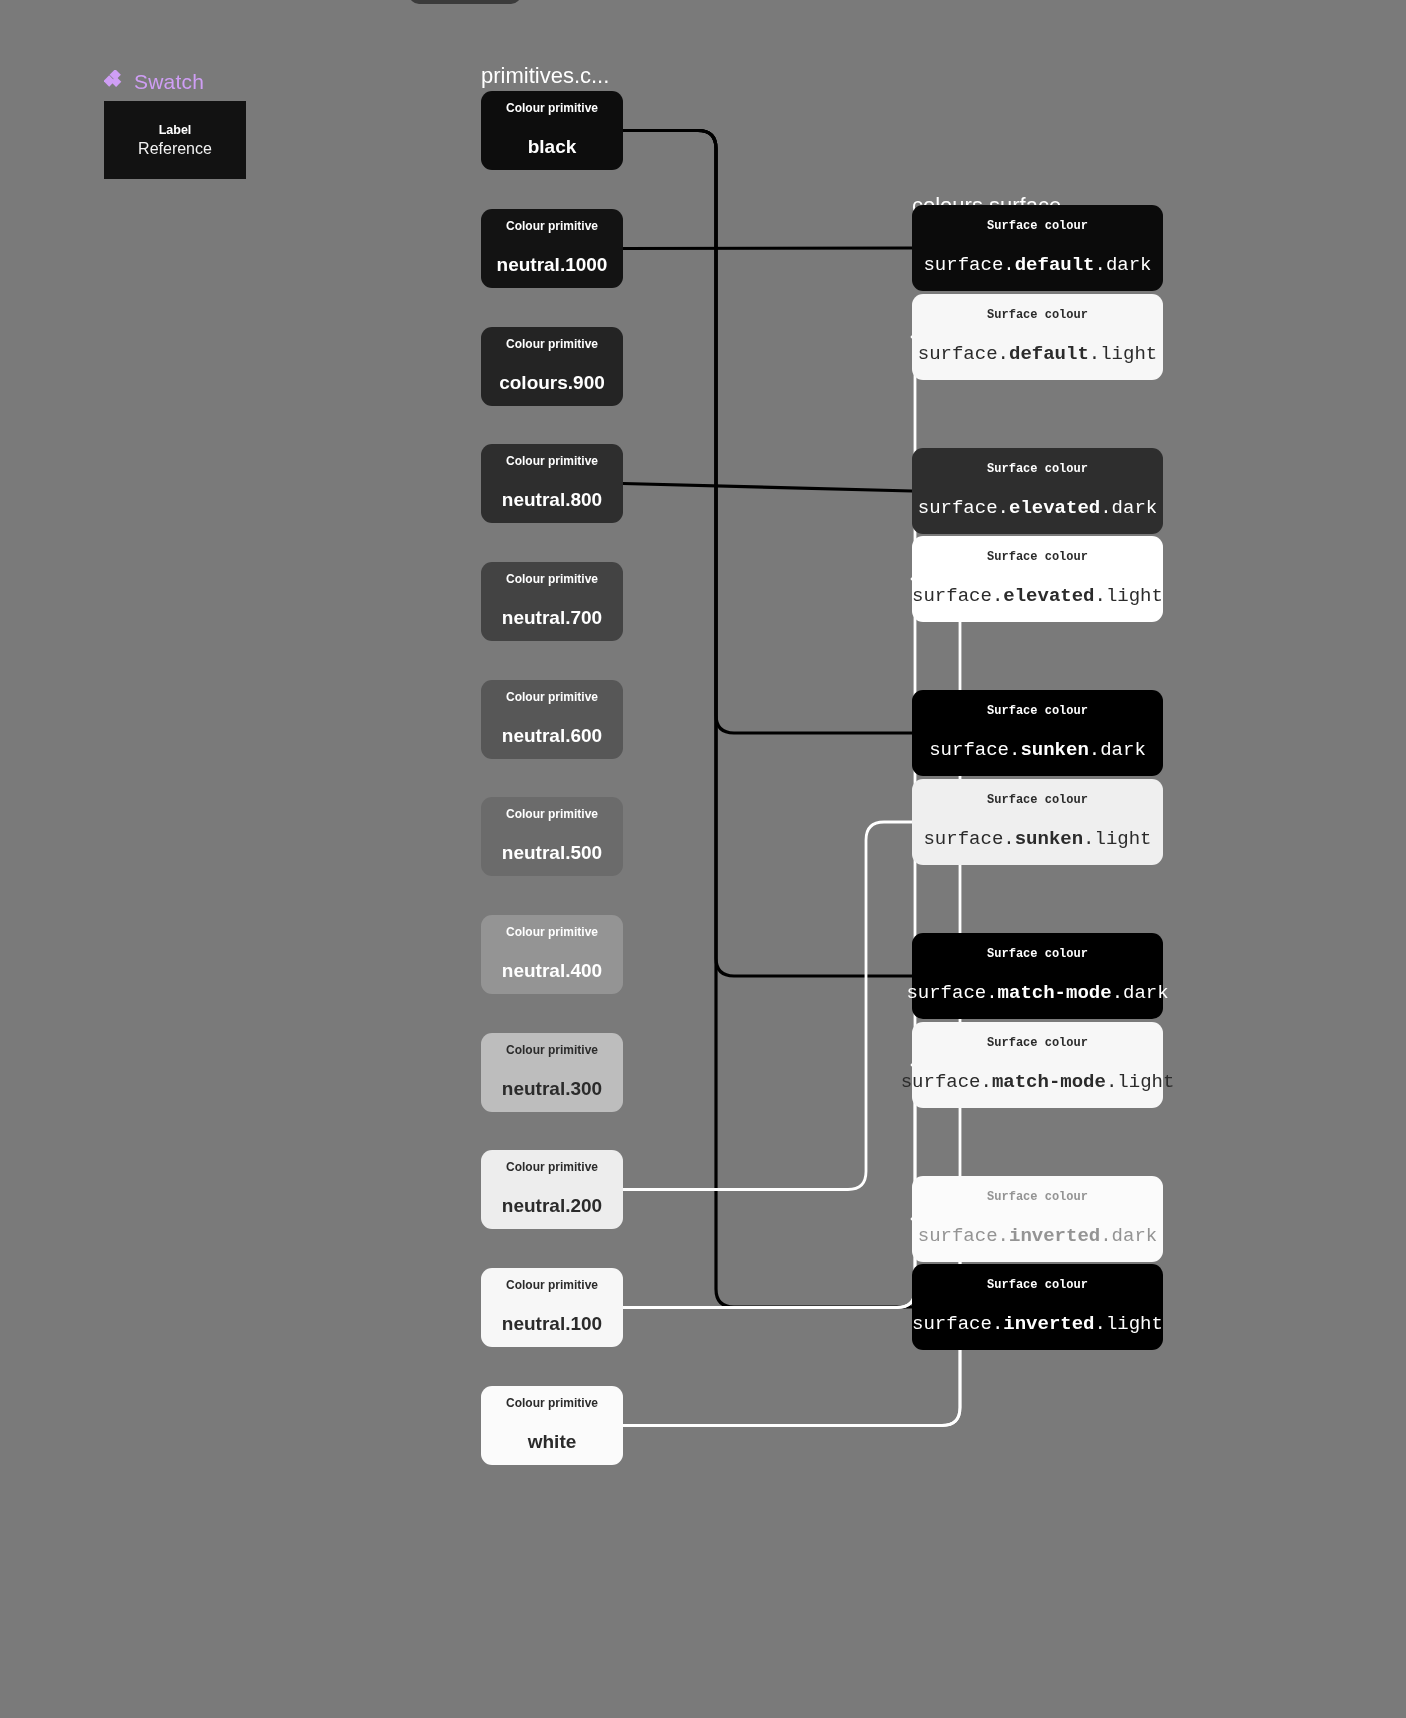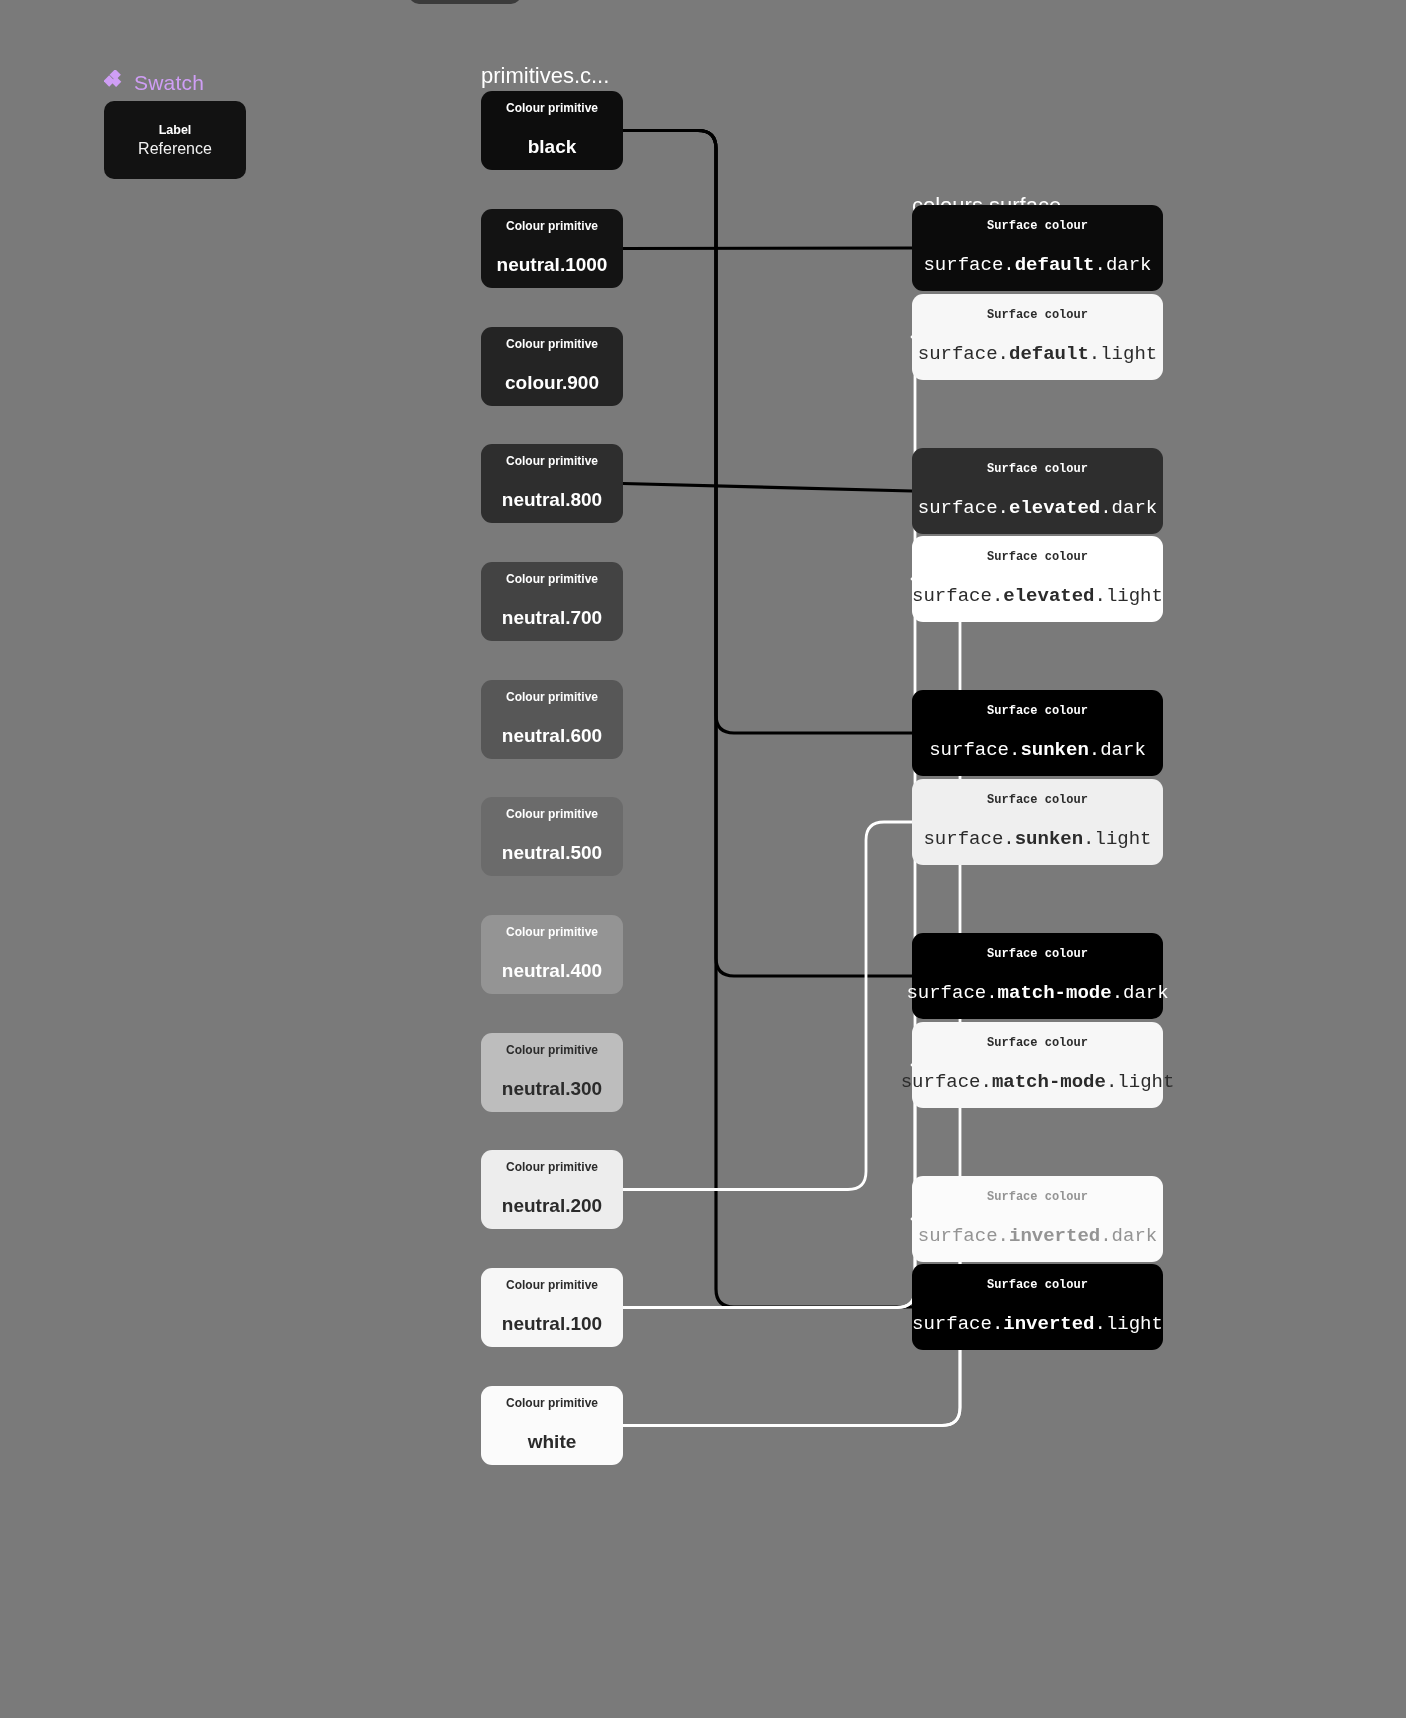--- a/index.html
+++ b/index.html
@@ -14,28 +14,28 @@
   
   .top-stub {
     position: absolute; left: 409px; top: -16px;
     width: 112px; height: 20px;
     background: #3b3b3b; border-radius: 10px;
   }
 
   
   .legend-title {
     position: absolute; left: 104px; top: 70px;
-    display: flex; align-items: center; gap: 10px;
+    display: flex; gap: 10px;
     font-size: 21px; color: #cf9ef5; letter-spacing: .2px;
   }
   .diamond-icon { display: block; }
   .legend-card {
     position: absolute; left: 104px; top: 101px;
     width: 142px; height: 78px;
-    background: #121212; border-radius: 10px;
+    background: #121212; border-radius: 0;
     display: flex; flex-direction: column;
     align-items: center; justify-content: center; gap: 3px;
   }
   .legend-card .lbl {
     font-size: 12.5px; font-weight: bold; color: #ffffff;
   }
   .legend-card .ref {
     font-size: 16px; color: #f2f2f2;
   }
 
@@ -108,21 +108,21 @@
       <div class="node prim" style="top: 91px; background: rgb(13, 13, 13); color: rgb(255, 255, 255);">
         <span class="kind">Colour primitive</span>
         <span class="name"><b>black</b></span>
       </div>
       <div class="node prim" style="top: 209px; background: rgb(19, 19, 19); color: rgb(255, 255, 255);">
         <span class="kind">Colour primitive</span>
         <span class="name"><b>neutral.1000</b></span>
       </div>
       <div class="node prim" style="top: 327px; background: rgb(36, 36, 36); color: rgb(255, 255, 255);">
         <span class="kind">Colour primitive</span>
-        <span class="name"><b>colour.900</b></span>
+        <span class="name"><b>colours.900</b></span>
       </div>
       <div class="node prim" style="top: 444px; background: rgb(46, 46, 46); color: rgb(255, 255, 255);">
         <span class="kind">Colour primitive</span>
         <span class="name"><b>neutral.800</b></span>
       </div>
       <div class="node prim" style="top: 562px; background: rgb(67, 67, 67); color: rgb(255, 255, 255);">
         <span class="kind">Colour primitive</span>
         <span class="name"><b>neutral.700</b></span>
       </div>
       <div class="node prim" style="top: 680px; background: rgb(87, 87, 87); color: rgb(255, 255, 255);">

